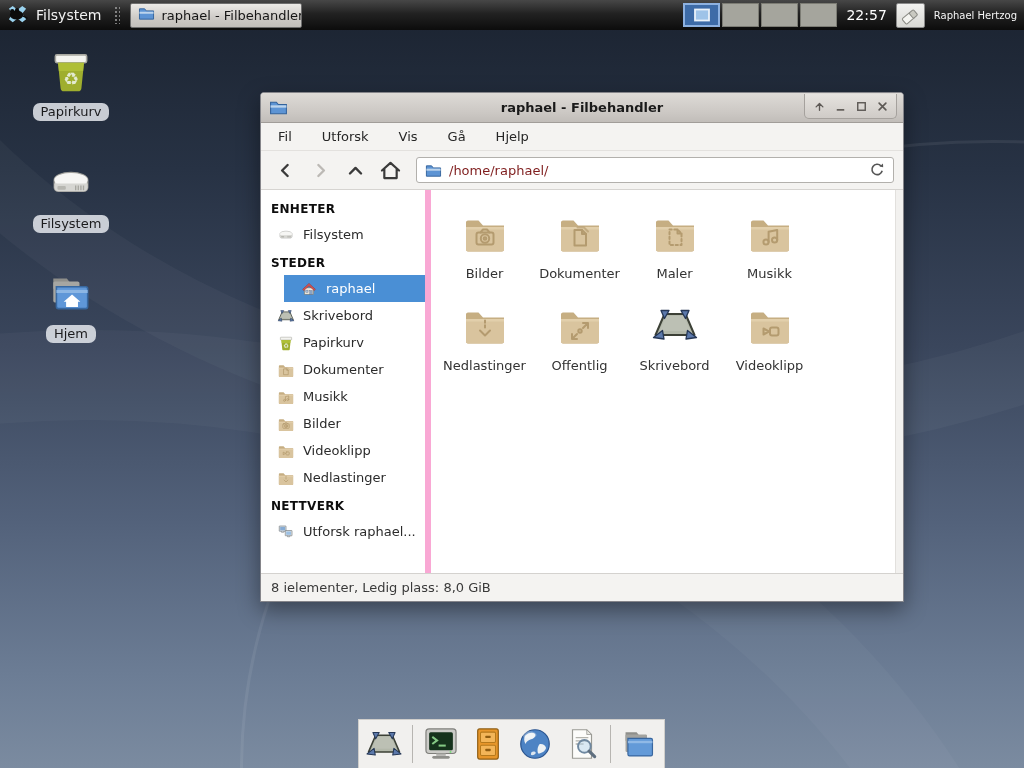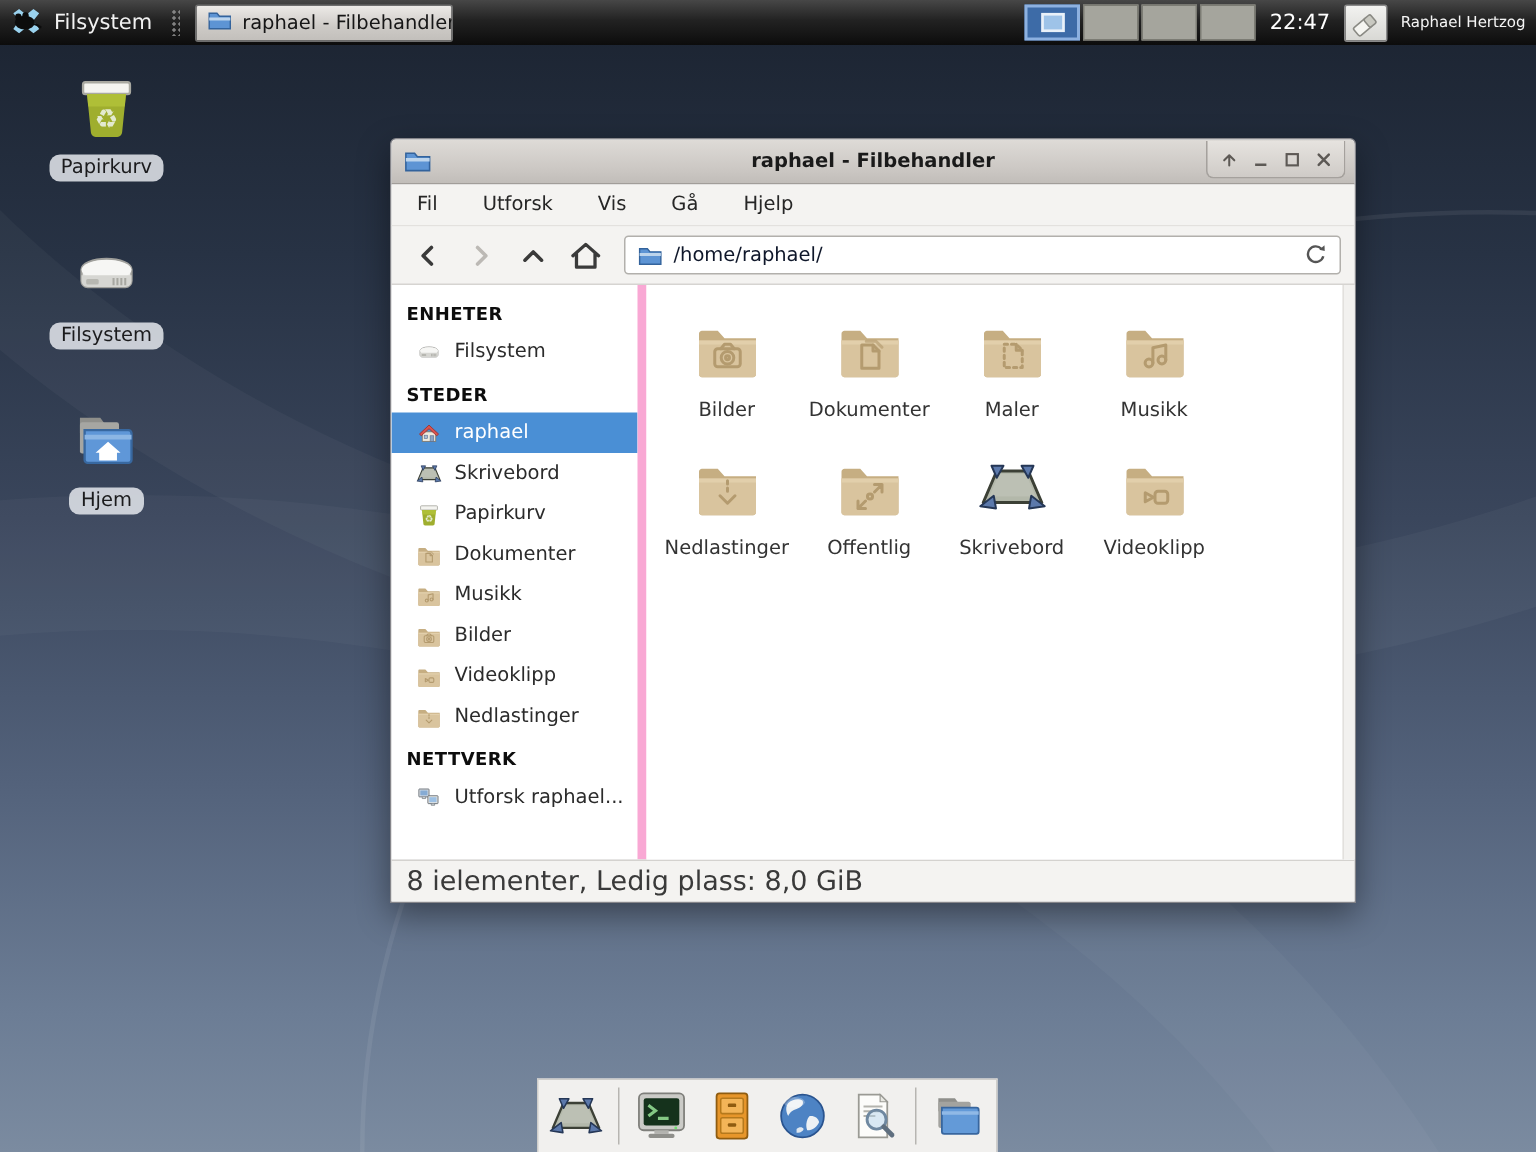--- a/index.html
+++ b/index.html
@@ -69,40 +69,40 @@
   .toolbar{height:38px;flex:none;background:#f4f3f1;border-bottom:1px solid #d6d4d1;
     display:flex;align-items:center;padding:0 9px;gap:4px;}
   .nav-btn{width:31px;height:28px;display:flex;align-items:center;justify-content:center;
     color:#3a3a3a;border-radius:3px;}
   .nav-btn.disabled{color:#bcb9b5;}
   .nav-btn svg{width:17px;height:17px;}
   .nav-btn.home svg{width:21px;height:19px;}
   .pathbar{flex:1;margin-left:6px;height:26px;box-sizing:border-box;background:#fff;
     border:1px solid #b2b0ac;border-radius:3px;display:flex;align-items:center;gap:7px;padding:0 8px;}
   .pathbar .picon{width:17px;height:15px;flex:none;}
-  .pathbar .ptext{font-size:13px;color:#0f172a;}
+  .pathbar .ptext{font-size:13px;color:#7f1d1d;}
   .reload{margin-left:auto;color:#555;width:16px;height:16px;}
 
   .body-row{flex:1;display:flex;min-height:0;}
   .sidebar{width:170px;flex:none;box-sizing:border-box;background:#fff;border-right:6px solid #f9a8d4;
     padding-top:4px;overflow:hidden;}
   .side-header{font-weight:bold;font-size:12px;color:#0d0d0d;padding:8px 10px 5px;letter-spacing:.3px;}
   .side-item{height:27px;display:flex;align-items:center;gap:8px;padding-left:16px;color:#2b2b2b;font-size:13px;white-space:nowrap;}
   .side-item .si{width:18px;height:18px;flex:none;}
-  .side-item.selected{background:#4a8fd5;color:#fff;}
+  .side-item.selected{background:#4a8fd5;color:#fff;margin-left:23px;}
 
   .main{flex:1;background:#fff;position:relative;min-width:0;}
   .scrolltrack{position:absolute;right:0;top:0;bottom:0;width:7px;background:#f2f1ef;border-left:1px solid #e2e0dd;}
   .grid{padding:19px 14px 0 6px;display:grid;grid-template-columns:repeat(4,95px);row-gap:20px;}
   .file{width:95px;display:flex;flex-direction:column;align-items:center;}
   .file .fi{width:48px;height:48px;}
   .file .flbl{margin-top:9px;font-size:13px;color:#333;text-align:center;white-space:nowrap;}
 
   .statusbar{height:27px;flex:none;background:#f4f3f1;border-top:1px solid #d4d2cf;
-    display:flex;align-items:center;padding-left:10px;font-size:18px;color:#3a3a3a;}
+    display:flex;align-items:center;padding-left:10px;font-size:13px;color:#3a3a3a;}
 
   
   #dock{position:absolute;left:358px;top:719px;width:307px;height:49px;z-index:30;box-sizing:border-box;
     background:#f1f0ee;border:1px solid #cfcecb;border-bottom:none;
     display:flex;align-items:center;justify-content:center;gap:9px;}
   .dock-item{width:38px;height:38px;display:flex;align-items:center;justify-content:center;}
   .dock-item svg{width:38px;height:38px;}
   .dock-sep{width:1px;height:38px;background:#b7b5b1;}
 </style>
 </head>
@@ -171,21 +171,21 @@
       <div id="pager">
           <div class="ws active">
             <svg viewBox="0 0 24 18">
               <rect x="5" y="3.5" width="14" height="11" fill="#9ec3e8" stroke="#e9f1f9" stroke-width="1.8"></rect>
             </svg>
           </div>
           <div class="ws"></div>
           <div class="ws"></div>
           <div class="ws"></div>
         </div>
-      <span class="clock">22:47</span>
+      <span class="clock">22:57</span>
       <span class="eraser-btn" id="eraser-btn">
           <svg viewBox="0 0 24 24">
             <g transform="rotate(-40 12 13)">
               <rect x="2.5" y="9" width="13" height="8" rx="1.5" fill="#f5f5f1" stroke="#8a8a84" stroke-width="1.2"></rect>
               <rect x="13" y="9" width="6.5" height="8" rx="1.5" fill="#c9c9c1" stroke="#8a8a84" stroke-width="1.2"></rect>
             </g>
           </svg>
         </span>
       <span class="user">Raphael Hertzog</span>
     </div>

